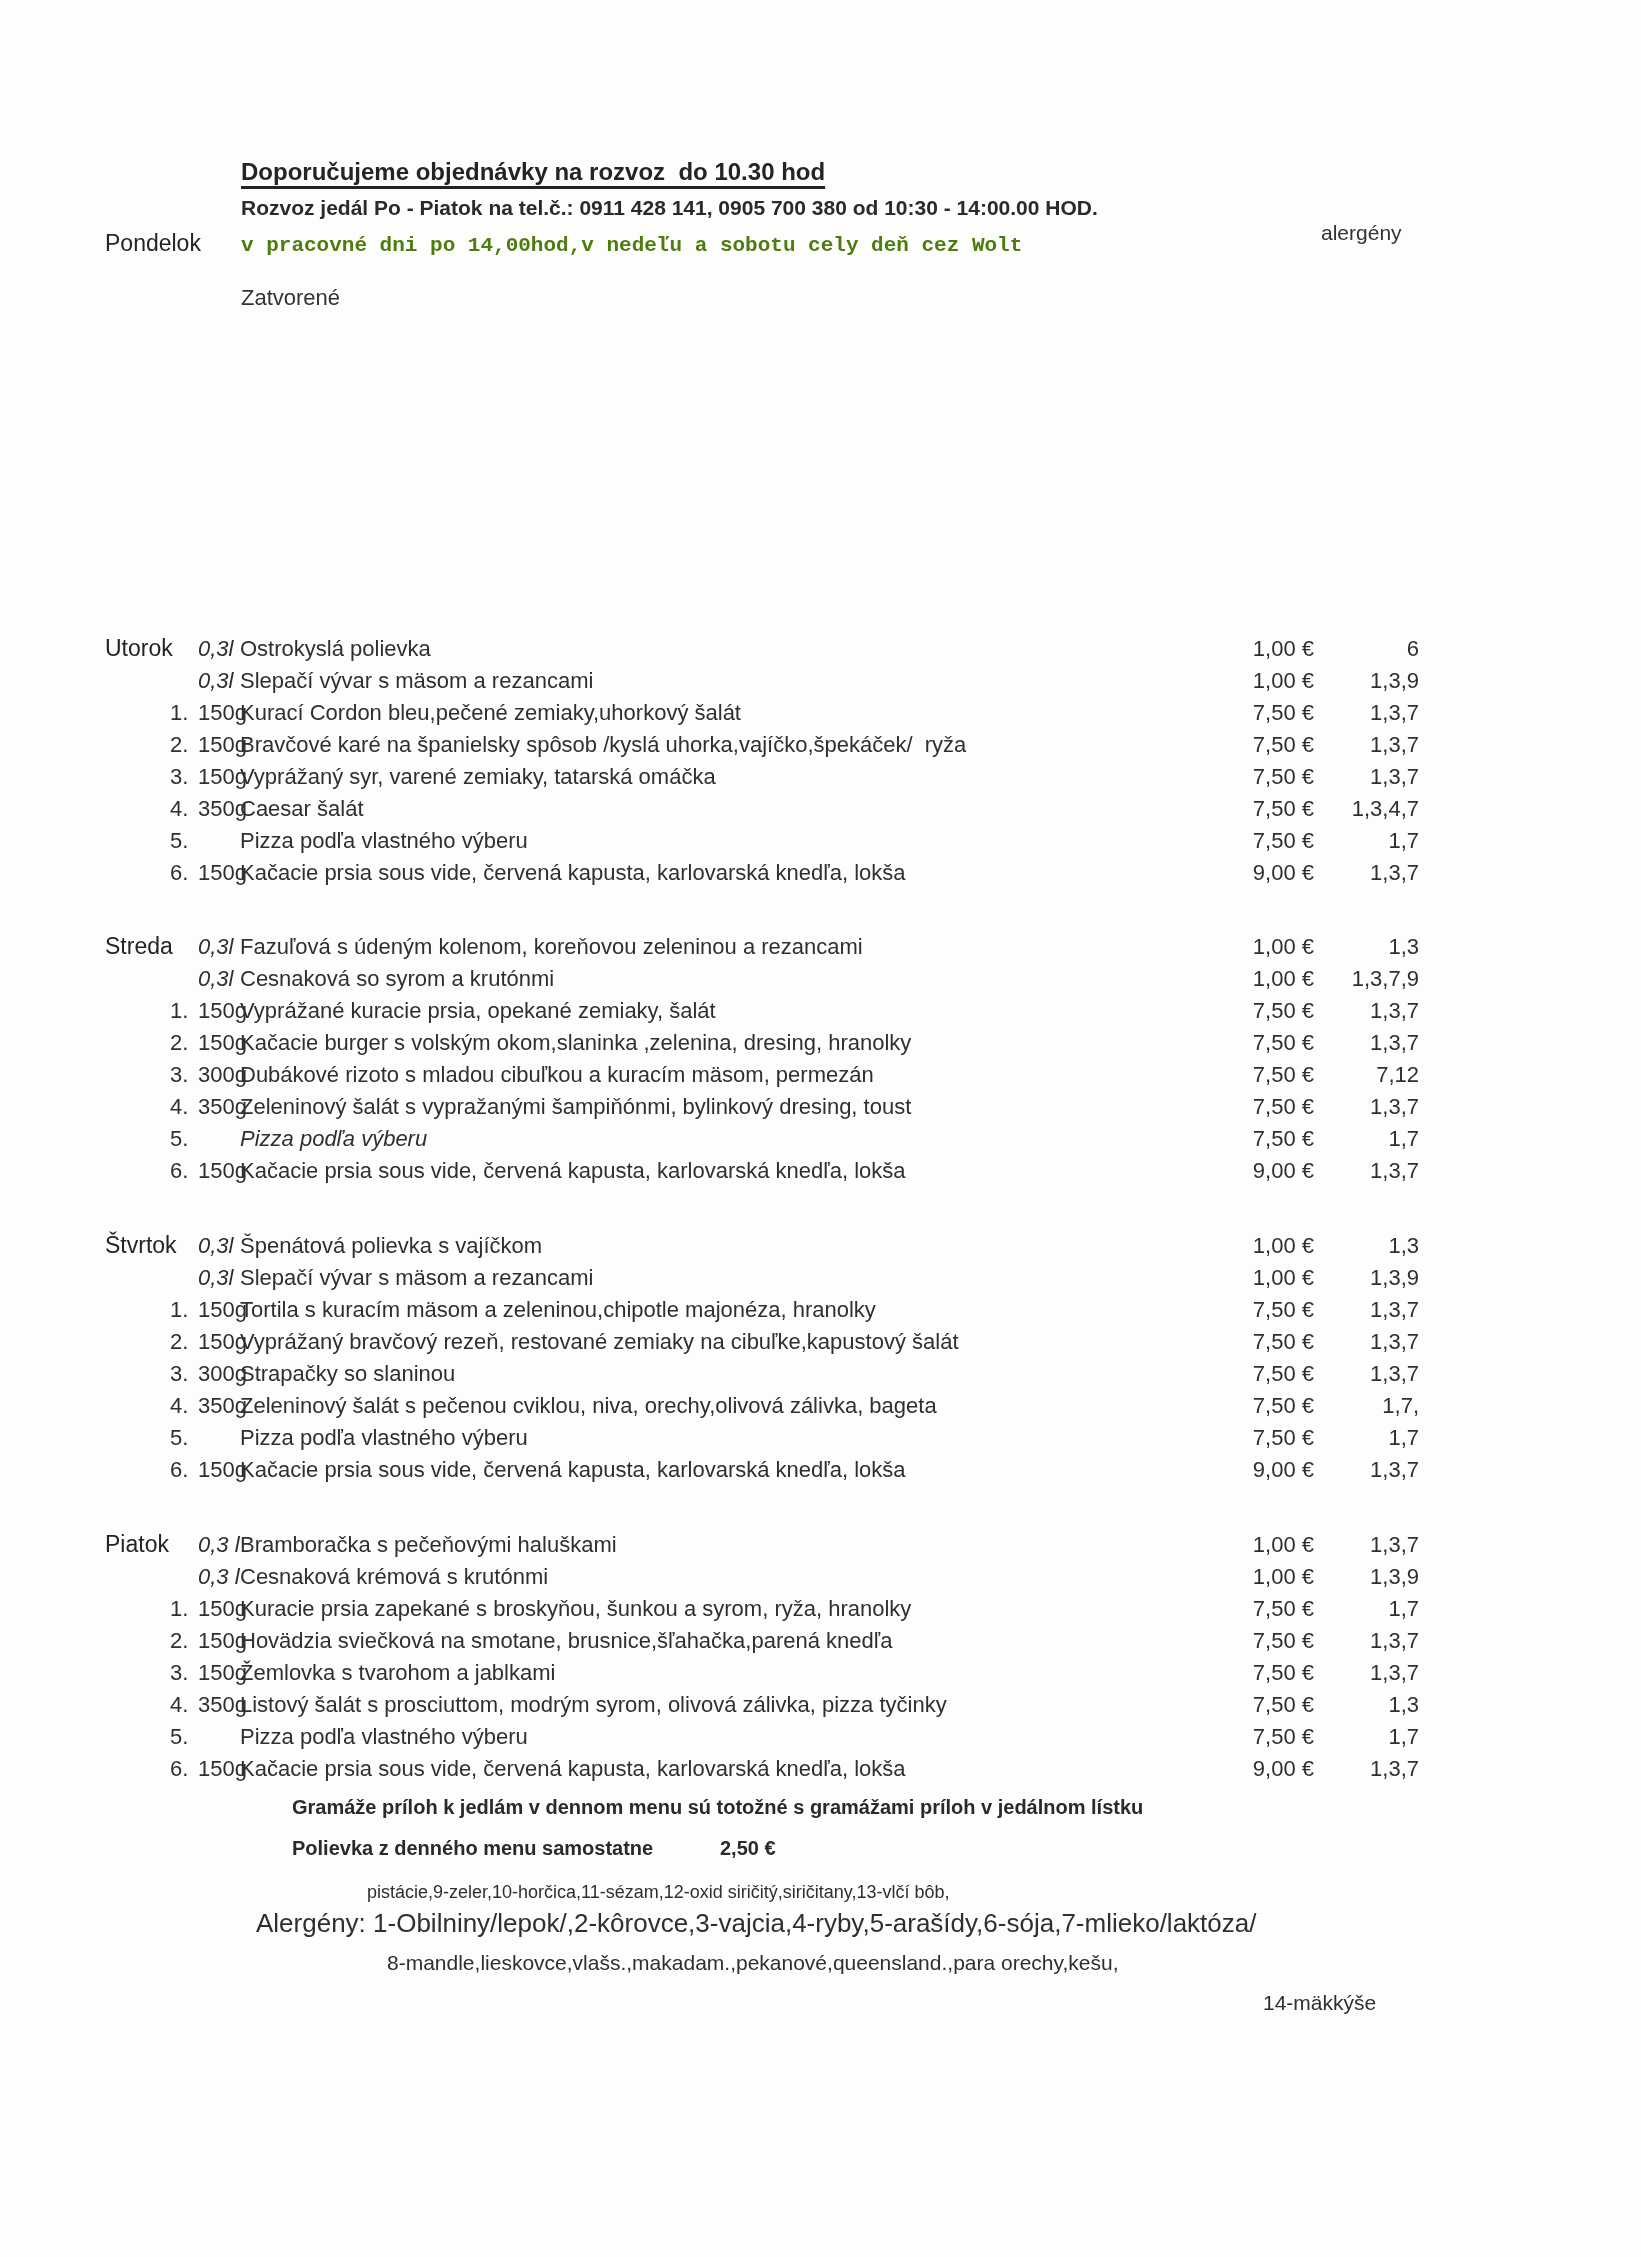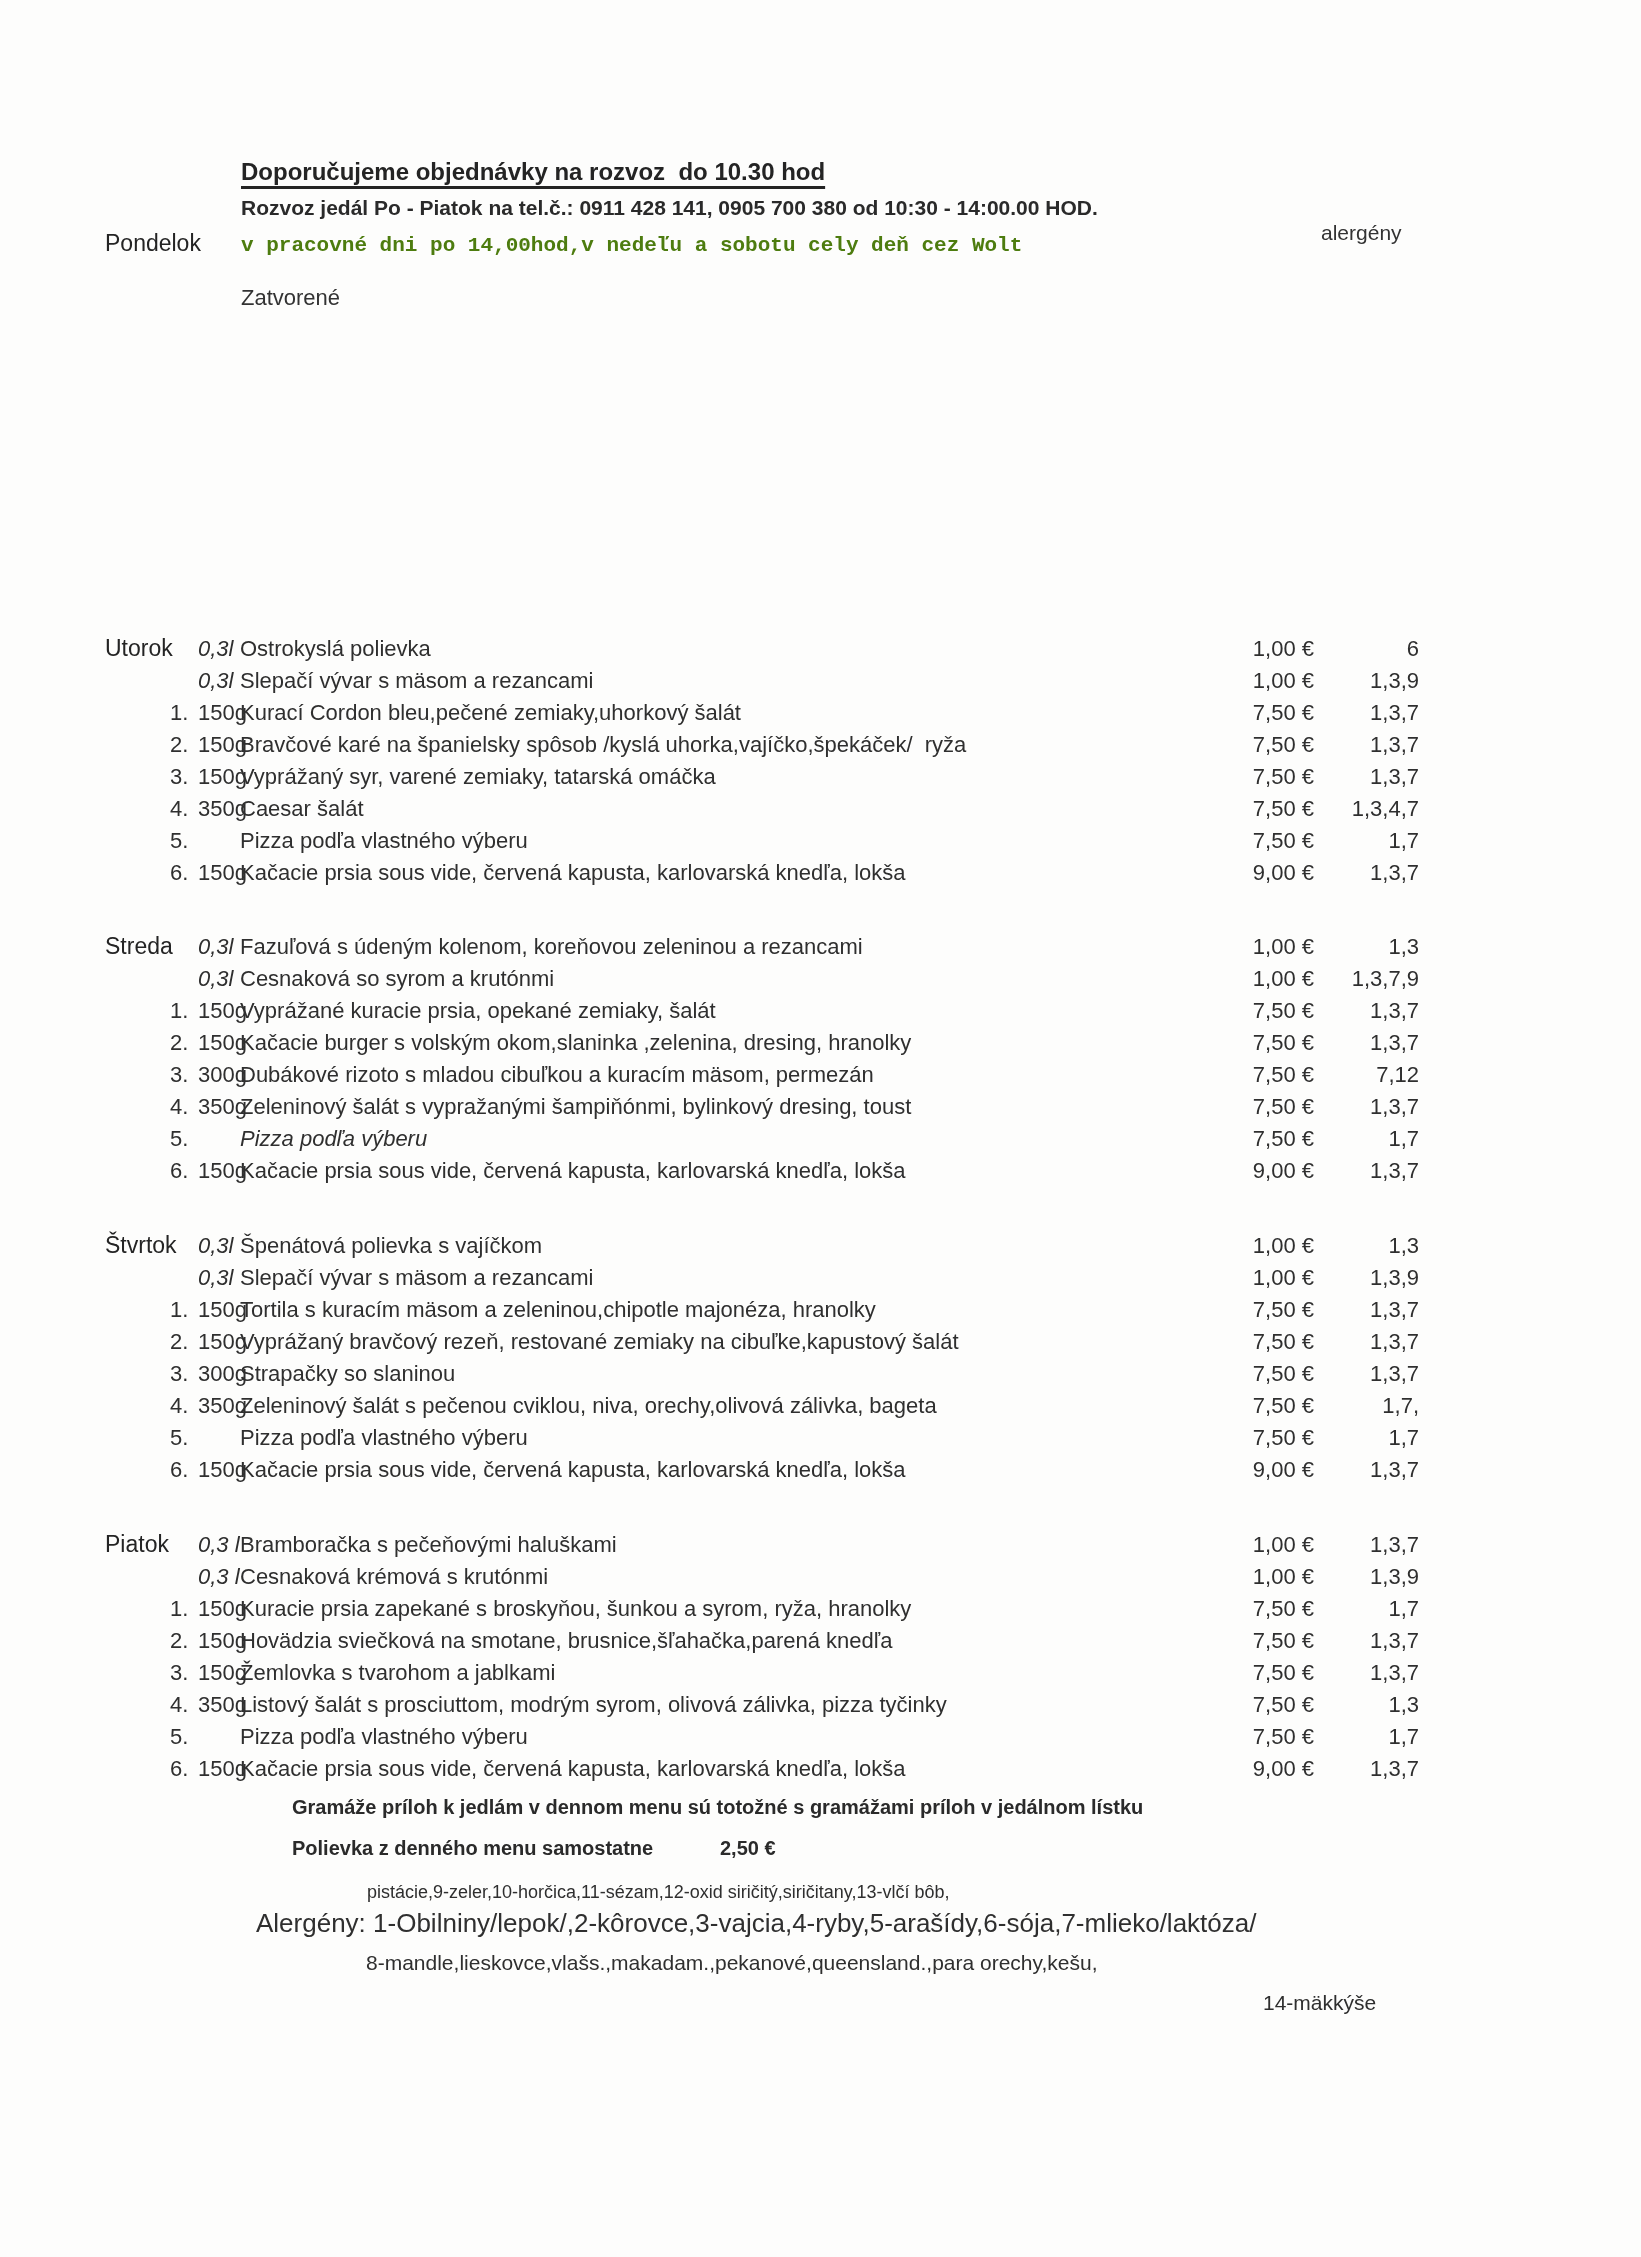--- a/index.html
+++ b/index.html
@@ -38,21 +38,21 @@
   .c-desc{position:absolute;left:240px;white-space:pre;}
   .c-price{position:absolute;left:1188px;width:126px;text-align:right;white-space:pre;}
   .c-alg{position:absolute;left:1284px;width:135px;text-align:right;white-space:pre;}
 
   
   .f-note1{position:absolute;left:292px;top:1796px;font-size:20px;font-weight:bold;color:#2a2a2a;white-space:pre;}
   .f-note2{position:absolute;left:292px;top:1837px;font-size:20px;font-weight:bold;color:#2a2a2a;}
   .f-note2-price{position:absolute;left:428px;top:0;white-space:pre;}
   .f-note2 .inner{position:relative;display:block;}
   .alg-l1{position:absolute;left:256px;top:1908px;font-size:26px;white-space:pre;}
-  .alg-l2{position:absolute;left:366px;top:1951px;font-size:21px;white-space:pre;}
+  .alg-l2{position:absolute;left:387px;top:1951px;font-size:21px;white-space:pre;}
   .alg-l3{position:absolute;left:367px;top:1882px;font-size:18px;white-space:pre;}
   .alg-l3r{position:absolute;left:1263px;top:1991px;font-size:21px;white-space:pre;}
 </style>
 </head>
 <body>
 
 <div class="page">
 
   <div class="title2">Doporučujeme objednávky na rozvoz  do 10.30 hod</div>
   <div class="info1">Rozvoz jedál Po - Piatok na tel.č.: 0911 428 141, 0905 700 380 od 10:30 - 14:00.00 HOD.</div>

